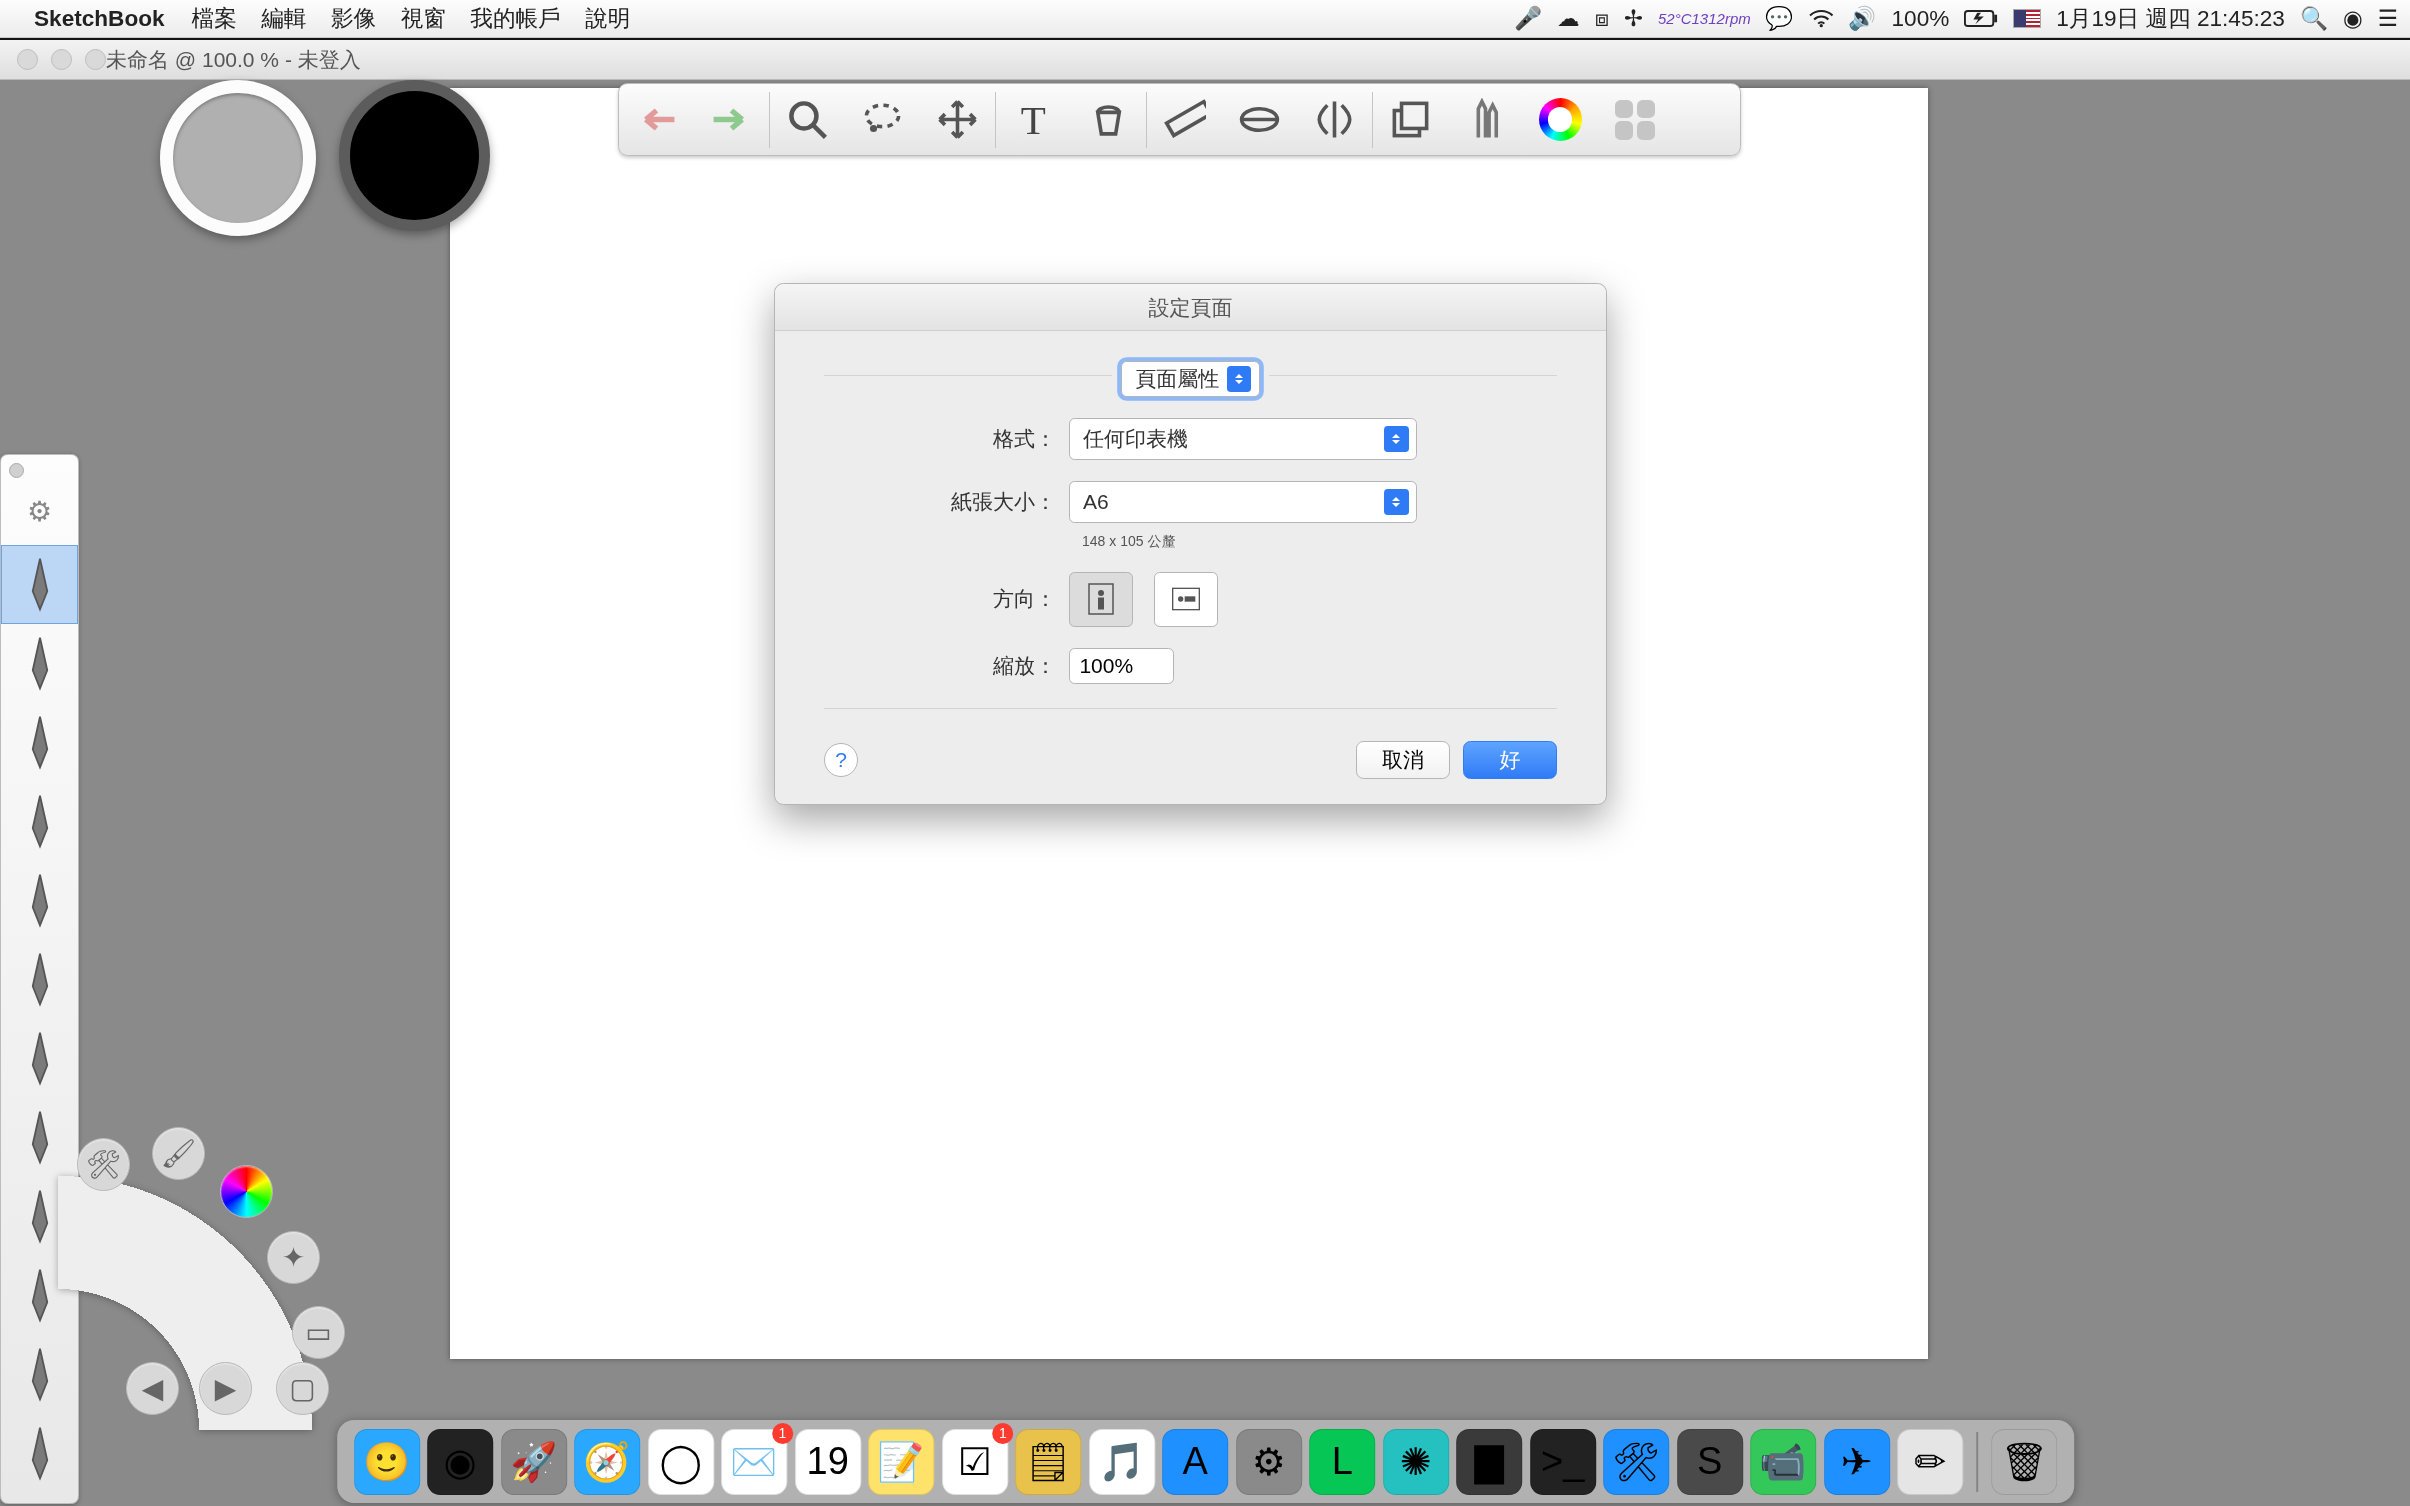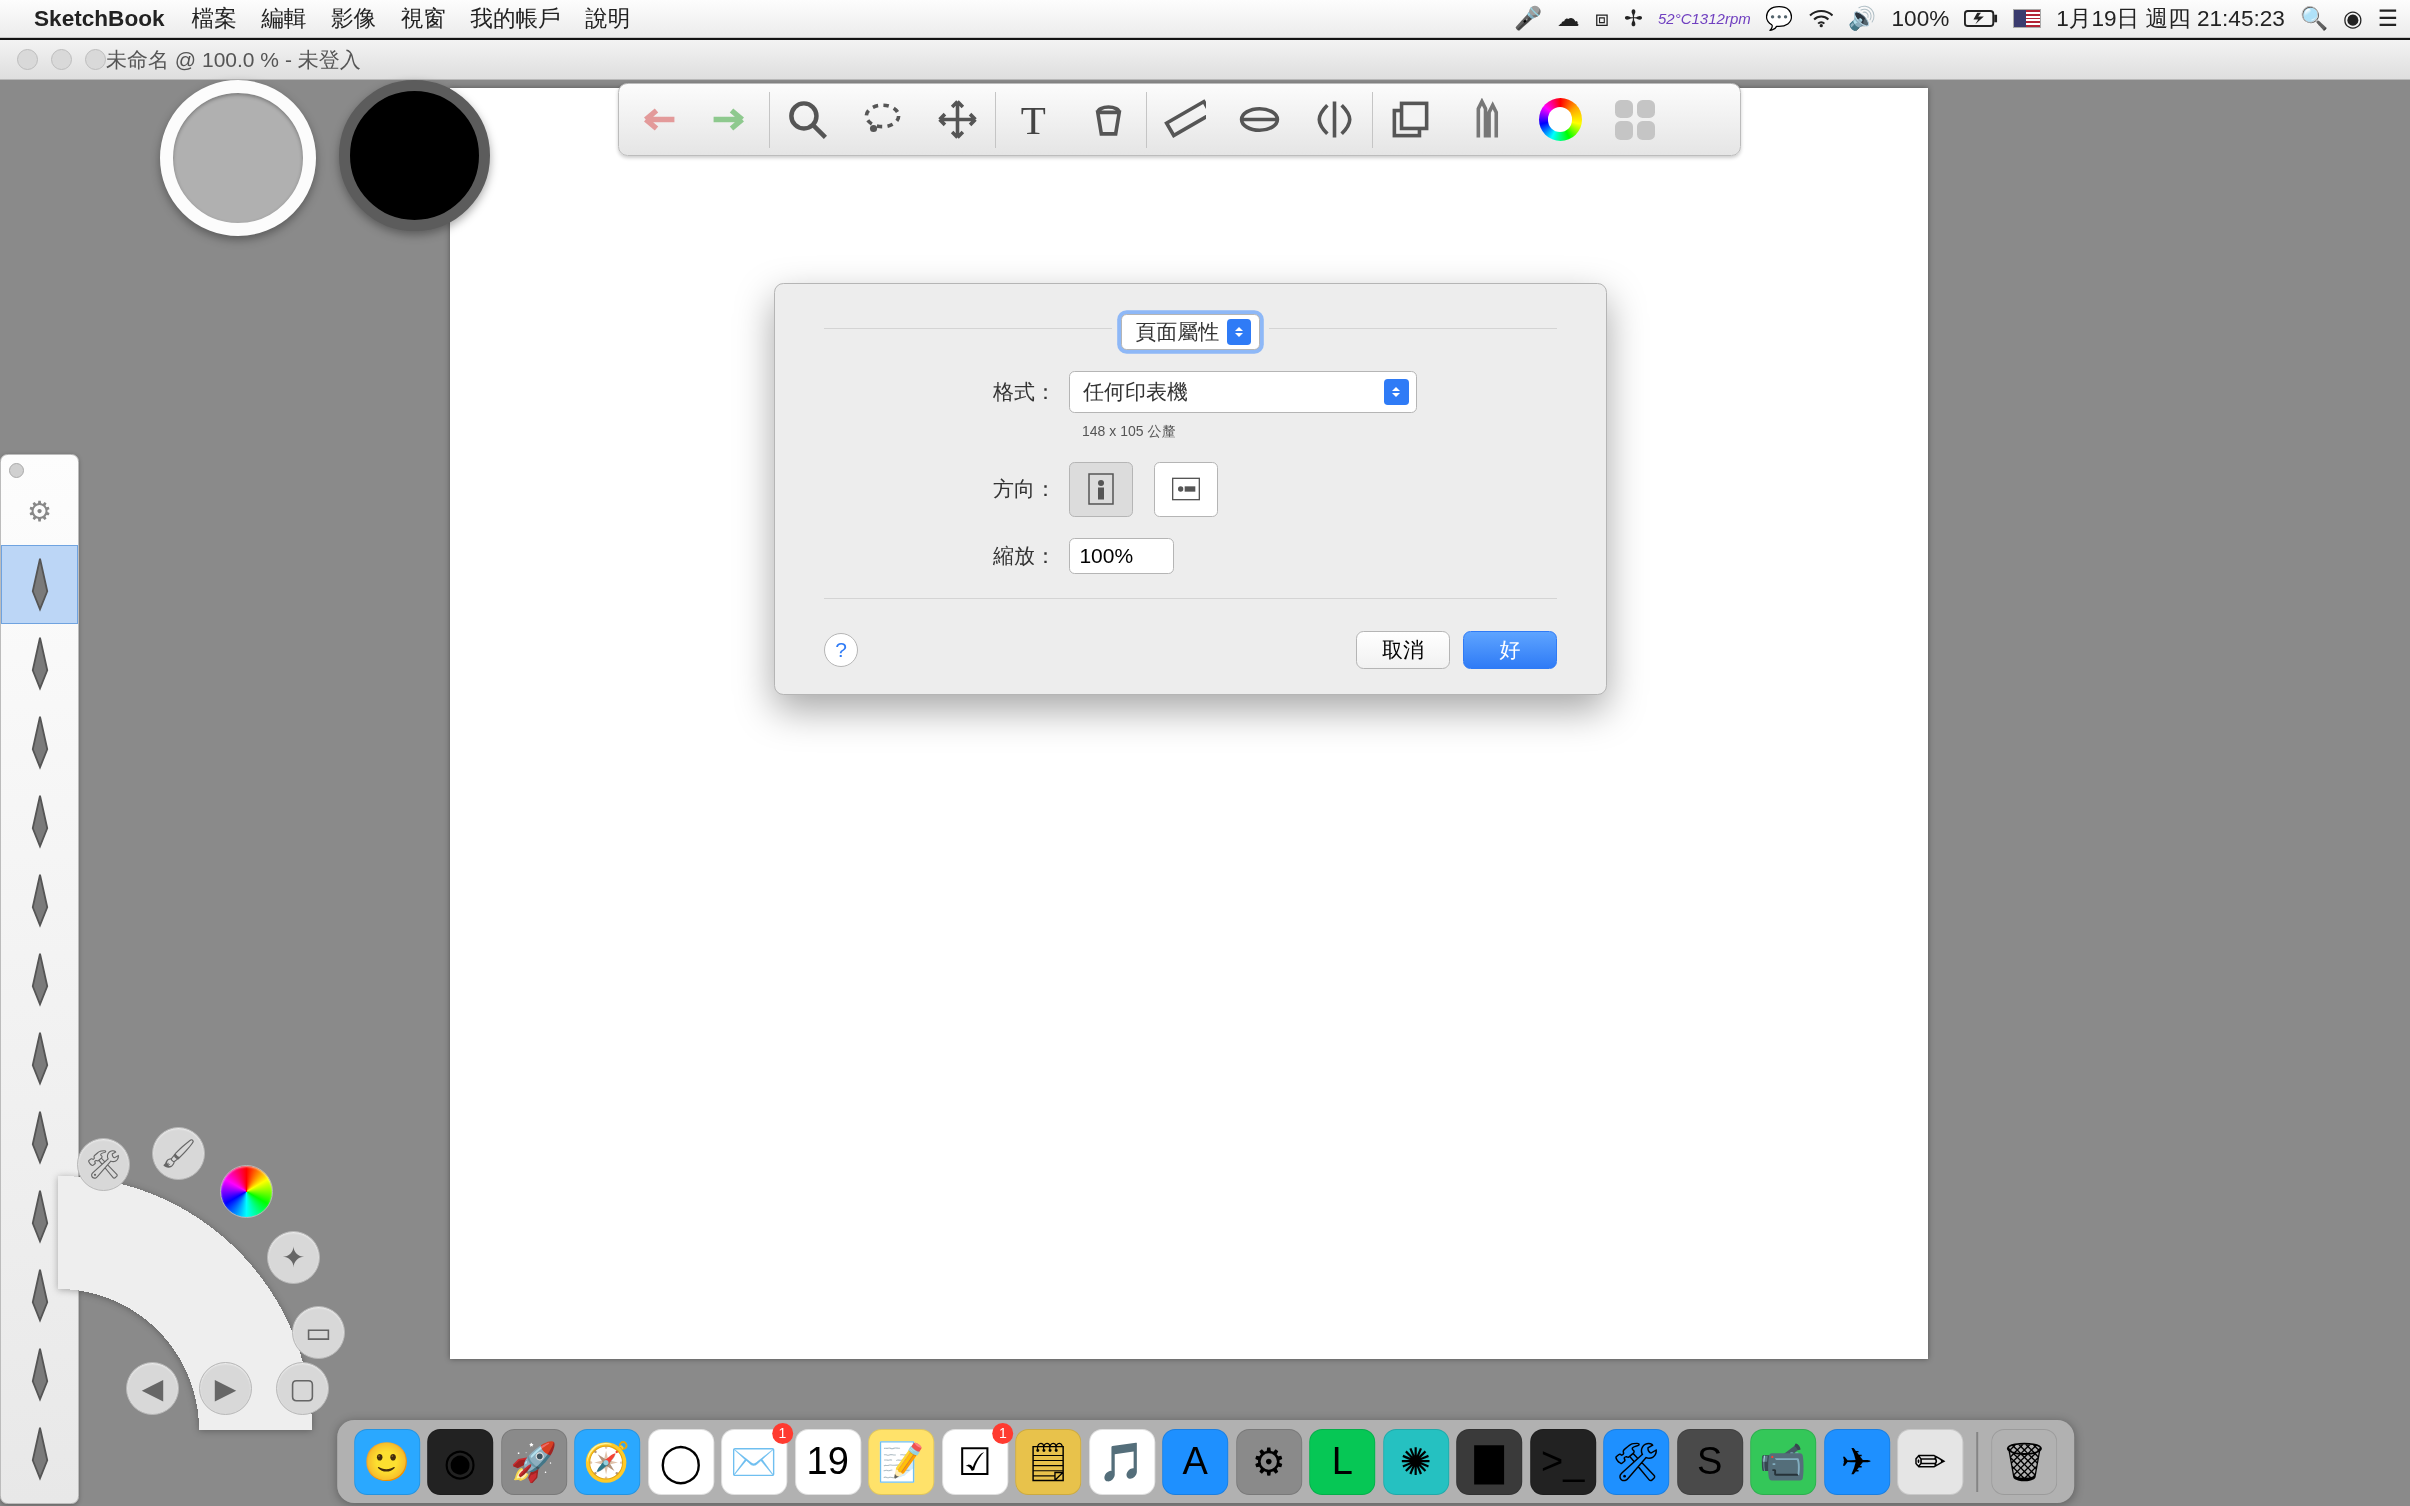--- a/index.html
+++ b/index.html
@@ -416,38 +416,46 @@
     <div class="btn" style="left:94px;top:17px">🖌</div>
     <div class="btn" style="left:162px;top:55px;background:conic-gradient(red,yellow,lime,cyan,blue,magenta,red)"></div>
     <div class="btn" style="left:209px;top:121px">✦</div>
     <div class="btn" style="left:234px;top:196px">▭</div>
     <div class="btn" style="left:68px;top:252px">◀</div>
     <div class="btn" style="left:141px;top:252px">▶</div>
     <div class="btn" style="left:218px;top:252px">▢</div>
   </div>
 
   <div class="dialog">
+    <div class="dlg-title">設定頁面</div>
     <div class="dlg-body">
       <div style="display:flex;align-items:center;justify-content:center;margin-bottom:17px">
         <hr class="dlg-hr" style="flex:1">
         <div class="seg-popup small focus" style="margin:0 9.4px">
           <span class="txt">頁面屬性</span>
           <span class="chev"></span>
         </div>
         <hr class="dlg-hr" style="flex:1">
       </div>
 
       <div class="dlg-row">
         <div class="lbl">格式：</div>
         <div class="seg-popup" style="width:348px">
           <span class="txt">任何印表機</span>
           <span class="chev"></span>
         </div>
       </div>
 
+      <div class="dlg-row">
+        <div class="lbl">紙張大小：</div>
+        <div class="seg-popup" style="width:348px">
+          <span class="txt">A6</span>
+          <span class="chev"></span>
+        </div>
+      </div>
       <div class="dim-note">148 x 105 公釐</div>
 
       <div class="dlg-row">
         <div class="lbl">方向：</div>
         <div class="orient-btn sel">
           <svg viewBox="0 0 20 24">
               <rect x="2" y="2" width="16" height="20" stroke="#555" fill="none"></rect>
               <circle cx="10" cy="8" r="2" fill="#555"></circle>
               <rect x="8" y="11" width="4" height="8" fill="#555"></rect>
             </svg>

